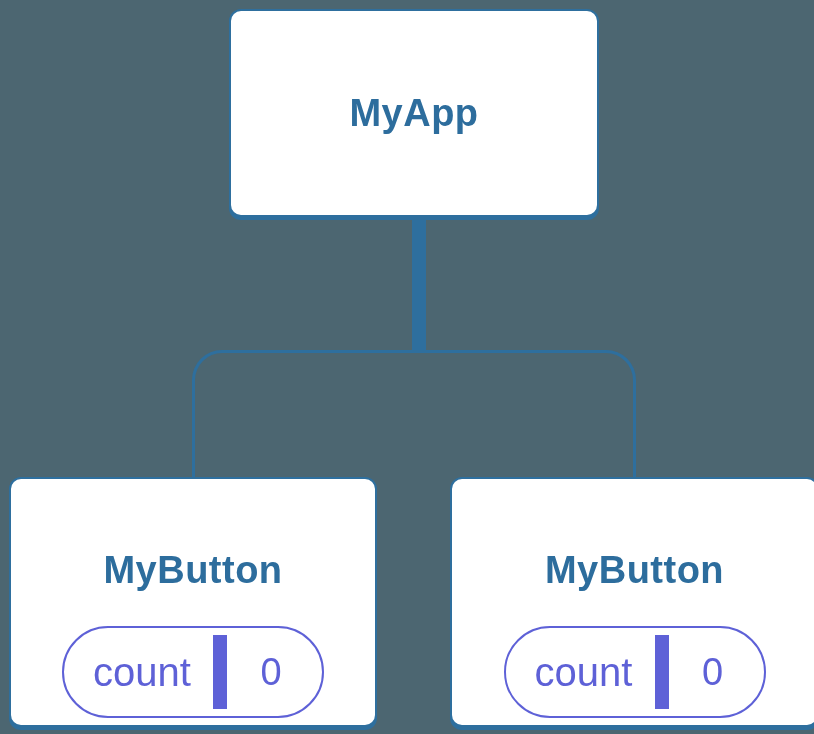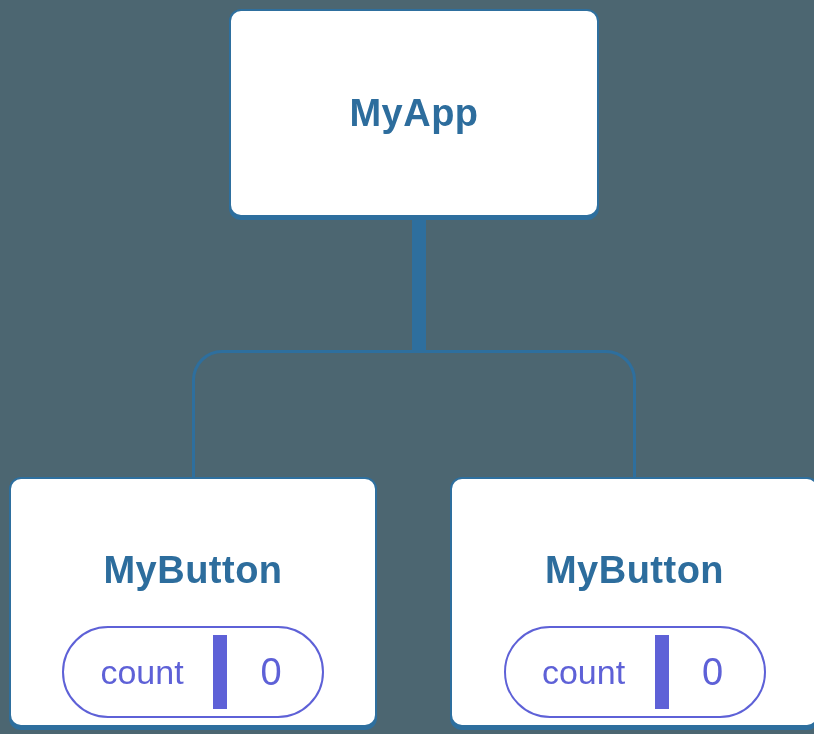--- a/index.html
+++ b/index.html
@@ -65,21 +65,21 @@
     align-items: stretch;
     overflow: hidden;
     background: #ffffff;
   }
   .state-key {
     flex: 1;
     display: flex;
     align-items: center;
     justify-content: center;
     color: #5e61d7;
-    font-size: 34px;
+    font-size: 40px;
     font-weight: 400;
   }
   .state-divider {
     width: 2px;
     background: #5e61d7;
   }
   .state-value {
     width: 88px;
     display: flex;
     align-items: center;

